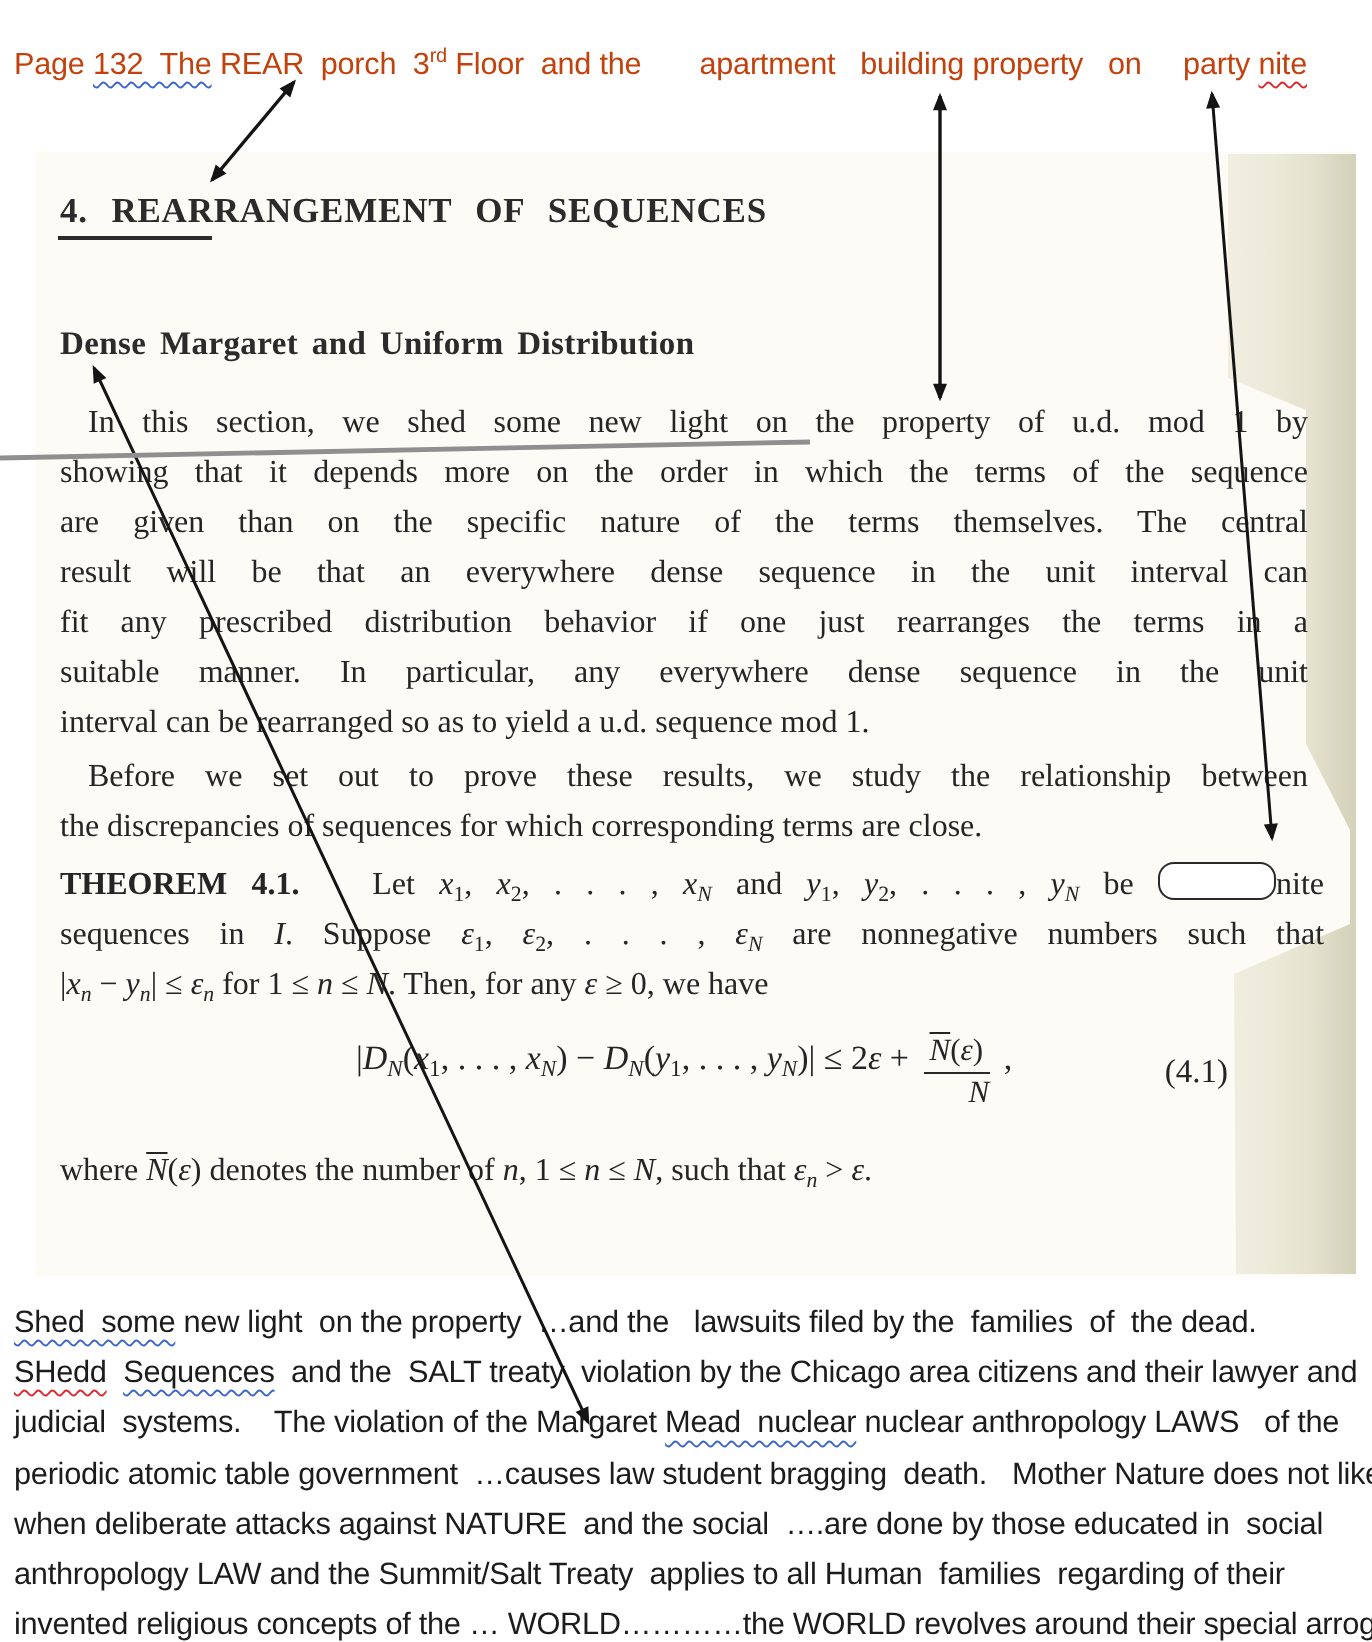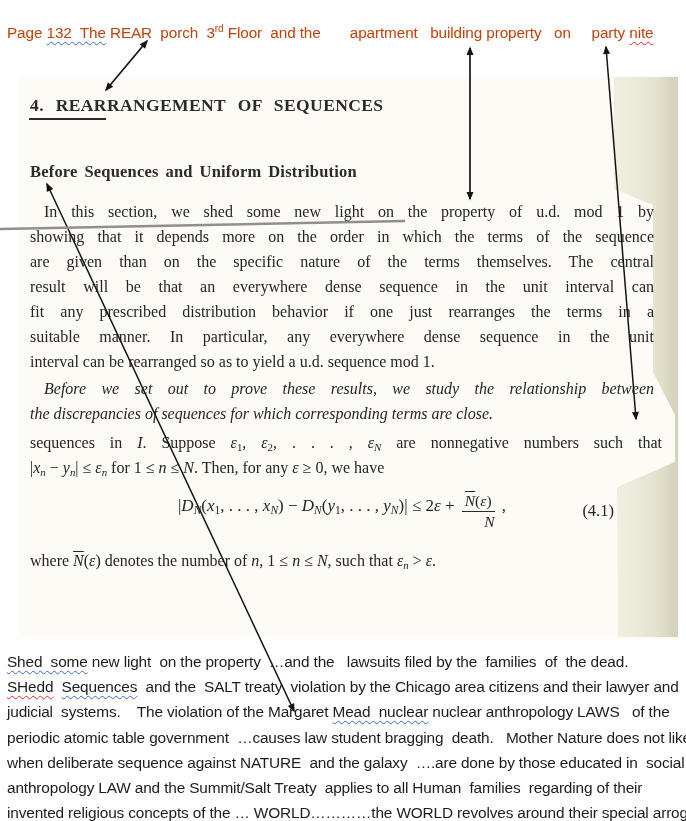--- a/index.html
+++ b/index.html
@@ -63,59 +63,60 @@
   .overlay{position:absolute;left:0;top:0;z-index:5;pointer-events:none;}
 </style>
 </head>
 <body>
 
 <div class="top-note"><span>Page </span><span class="wb">132  The</span><span> REAR  porch  3</span><span class="sup">rd</span><span> Floor  and the       apartment   building property   on     party </span><span class="wr">nite</span></div>
 
 <div class="scan">
   <div class="scan-inner">
     <div class="bk-title">4. REARRANGEMENT OF SEQUENCES</div>
-    <div class="bk-subhead">Before Sequences and Uniform Distribution</div>
+    <div class="bk-subhead">Dense Margaret and Uniform Distribution</div>
 
     <div class="para">
       <div class="bline jl indent">In this section, we shed some new light on the property of u.d. mod 1 by</div>
       <div class="bline jl">showing that it depends more on the order in which the terms of the sequence</div>
       <div class="bline jl">are given than on the specific nature of the terms themselves. The central</div>
       <div class="bline jl">result will be that an everywhere dense sequence in the unit interval can</div>
       <div class="bline jl">fit any prescribed distribution behavior if one just rearranges the terms in a</div>
       <div class="bline jl">suitable manner. In particular, any everywhere dense sequence in the unit</div>
       <div class="bline">interval can be rearranged so as to yield a u.d. sequence mod 1.</div>
     </div>
 
-    <div class="para" style="margin-top:2px;font-style:italic;">
+    <div class="para" style="margin-top:2px;">
       <div class="bline jl indent">Before we set out to prove these results, we study the relationship between</div>
       <div class="bline">the discrepancies of sequences for which corresponding terms are close.</div>
     </div>
 
     <div class="theorem">
+      <div class="bline jl"><span><b>THEOREM 4.1.</b>&nbsp;&nbsp; Let <i>x</i><sub>1</sub>, <i>x</i><sub>2</sub>, . . . , <i>x</i><sub><i>N</i></sub> and <i>y</i><sub>1</sub>, <i>y</i><sub>2</sub>, . . . , <i>y</i><sub><i>N</i></sub> be </span><span class="redact-box"></span><span>nite</span></div>
       <div class="bline jl">sequences in <i>I</i>. Suppose <i>ε</i><sub>1</sub>, <i>ε</i><sub>2</sub>, . . . , <i>ε</i><sub><i>N</i></sub> are nonnegative numbers such that</div>
       <div class="bline">|<i>x</i><sub><i>n</i></sub> − <i>y</i><sub><i>n</i></sub>| ≤ <i>ε</i><sub><i>n</i></sub> for 1 ≤ <i>n</i> ≤ <i>N</i>. Then, for any <i>ε</i> ≥ 0, we have</div>
     </div>
 
     <div class="eq-row">
       <div class="eq">|<i>D</i><sub><i>N</i></sub>(<i>x</i><sub>1</sub>, . . . , <i>x</i><sub><i>N</i></sub>) − <i>D</i><sub><i>N</i></sub>(<i>y</i><sub>1</sub>, . . . , <i>y</i><sub><i>N</i></sub>)| ≤ 2<i>ε</i> + <span class="frac"><span class="num"><span class="ovl"><i>N</i></span>(<i>ε</i>)</span><span class="den"><i>N</i></span></span> ,</div>
       <div class="eq-tag">(4.1)</div>
     </div>
 
     <div class="where-line">where <span class="ovl"><i>N</i></span>(<i>ε</i>) denotes the number of <i>n</i>, 1 ≤ <i>n</i> ≤ <i>N</i>, such that <i>ε</i><sub><i>n</i></sub> &gt; <i>ε</i>.</div>
   </div>
 </div>
 
 <div class="page-edge"></div>
 
 <div class="bottom-note">
   <div class="bn-line"><span class="wb">Shed  some</span><span> new light  on the property  …and the   lawsuits filed by the  families  of  the dead.</span></div>
   <div class="bn-line"><span class="wr">SHedd</span><span>  </span><span class="wb">Sequences</span><span>  and the  SALT treaty  violation by the Chicago area citizens and their lawyer and</span></div>
   <div class="bn-line"><span>judicial  systems.    The violation of the Margaret </span><span class="wb">Mead  nuclear</span><span> nuclear anthropology LAWS   of the</span></div>
   <div class="bn-line"><span>periodic atomic table government  …causes law student bragging  death.   Mother Nature does not like it</span></div>
-  <div class="bn-line"><span>when deliberate sequence against NATURE  and the galaxy  ….are done by those educated in  social</span></div>
+  <div class="bn-line"><span>when deliberate attacks against NATURE  and the social  ….are done by those educated in  social</span></div>
   <div class="bn-line"><span>anthropology LAW and the Summit/Salt Treaty  applies to all Human  families  regarding of their</span></div>
   <div class="bn-line"><span>invented religious concepts of the … WORLD…………the WORLD revolves around their special arrogance.</span></div>
 </div>
 
 <svg class="overlay" width="686" height="821" viewBox="0 0 686 821">
   <defs>
     <marker id="ah" markerWidth="10" markerHeight="9" refX="7.6" refY="4" orient="auto-start-reverse" markerUnits="userSpaceOnUse">
       <path d="M0.5,0.5 L9.2,4 L0.5,7.5 z" fill="#141414"></path>
     </marker>
   </defs>

